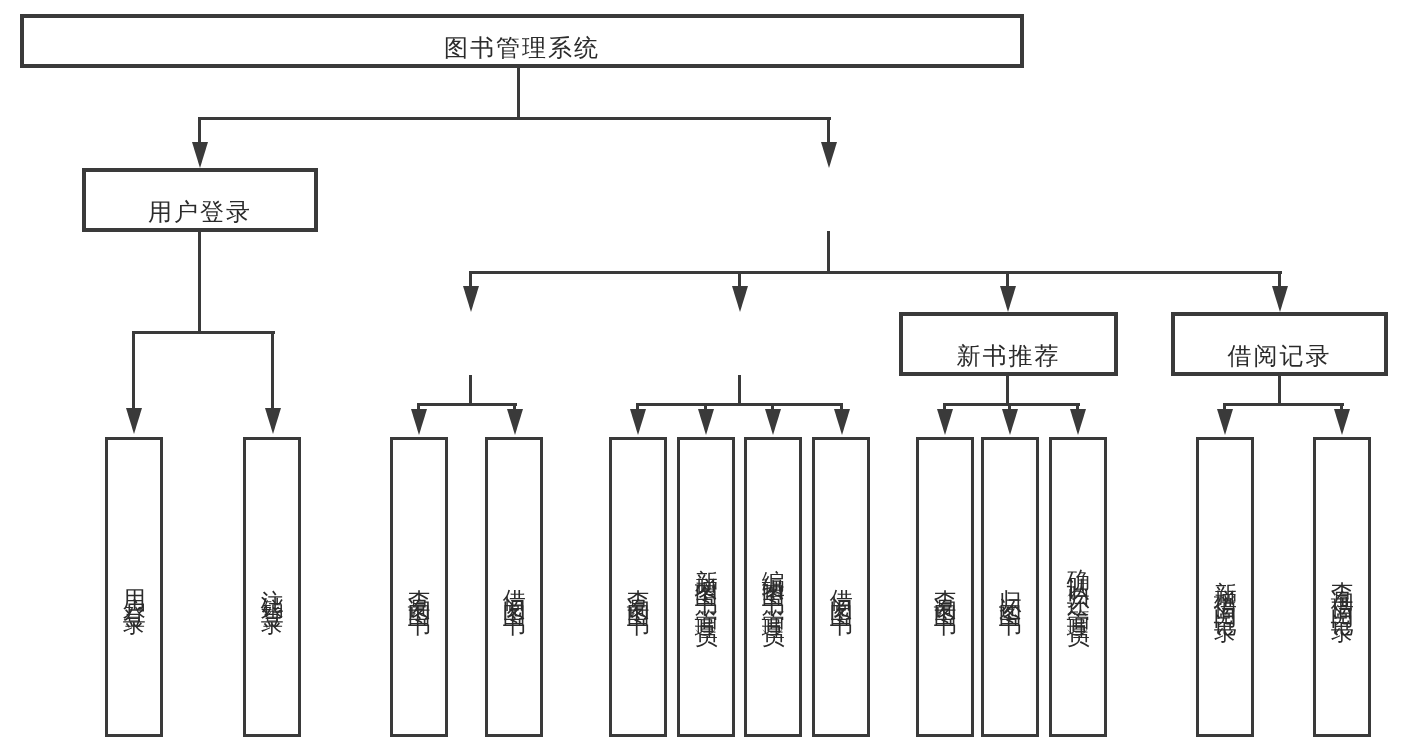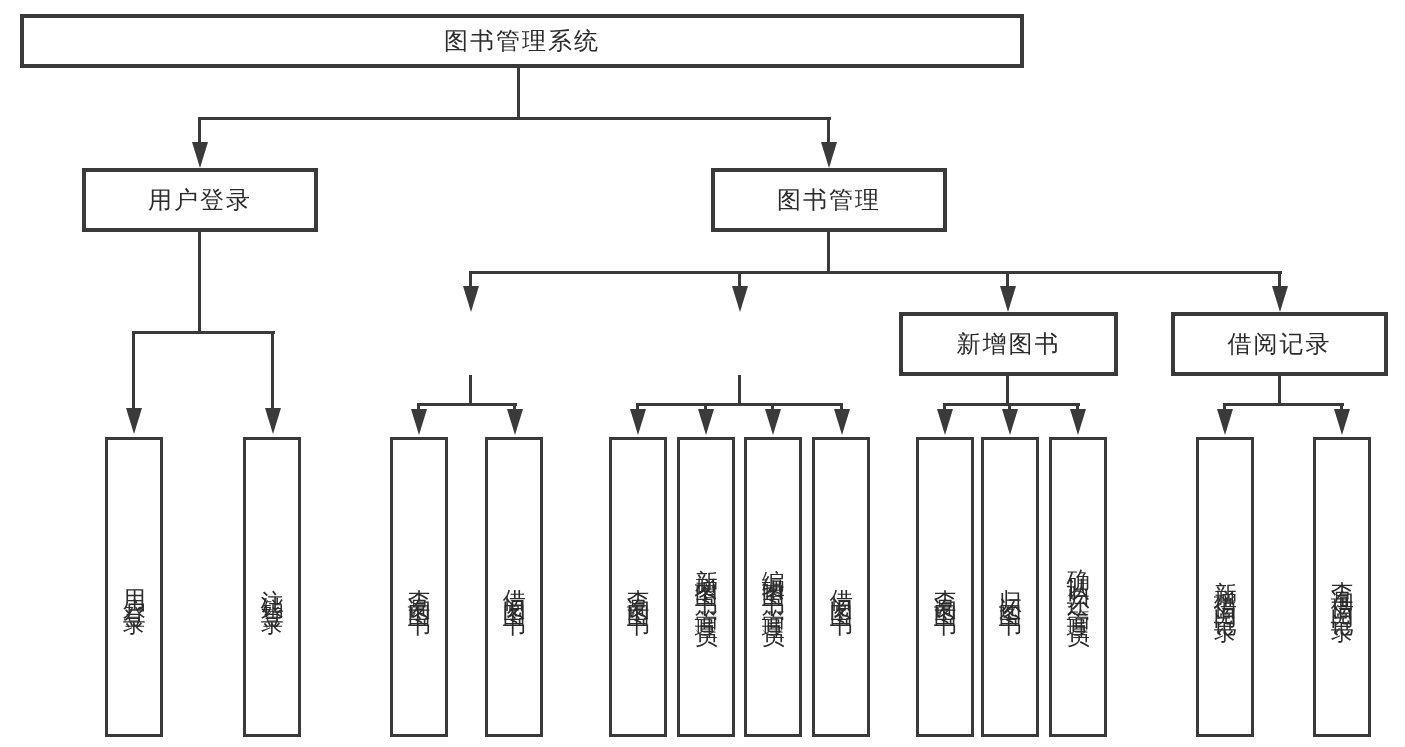--- a/index.html
+++ b/index.html
@@ -33,21 +33,21 @@
     box-sizing: border-box;
     background: #fff;
     border: 3px solid var(--line, #3a3a3a);
     display: flex;
     align-items: center;
     justify-content: center;
     color: var(--text, #2b2b2b);
   }
 
   
-  .hbox { border-width: 4px; font-size: 24px; letter-spacing: 2px; white-space: nowrap; }
+  .hbox { border-width: 4px; font-size: 24px; letter-spacing: 2px; white-space: nowrap; align-items: flex-end; }
 
   
   .vbox { border-width: 3px; }
   .vbox span {
     writing-mode: vertical-rl;
     text-orientation: mixed;
     font-size: 23px;
     letter-spacing: 8px;
     line-height: 1.1;
   }
@@ -128,26 +128,23 @@
   <div class="arrow" style="left:1217px; top:409px;"></div>
   <div class="arrow" style="left:1334px; top:409px;"></div>
 
   <div class="box hbox" style="left:20px; top:14px; width:1004px; height:54px;">
     <span>图书管理系统</span>
   </div>
 
   <div class="box hbox" style="left:82px; top:168px; width:236px; height:64px;">
     <span>用户登录</span>
   </div>
-  <div class="box hbox" style="left:711px; top:168px; width:236px; height:64px;">
-    <span>图书管理</span>
-  </div>
 
   <div class="box hbox" style="left:899px; top:312px; width:219px; height:64px;">
-    <span>新增图书</span>
+    <span>新书推荐</span>
   </div>
   <div class="box hbox" style="left:1171px; top:312px; width:217px; height:64px;">
     <span>借阅记录</span>
   </div>
 
   <div class="box vbox" style="left:105px; top:437px; width:58px; height:300px;">
     <span>用户登录</span>
   </div>
   <div class="box vbox" style="left:243px; top:437px; width:58px; height:300px;">
     <span>注销登录</span>

